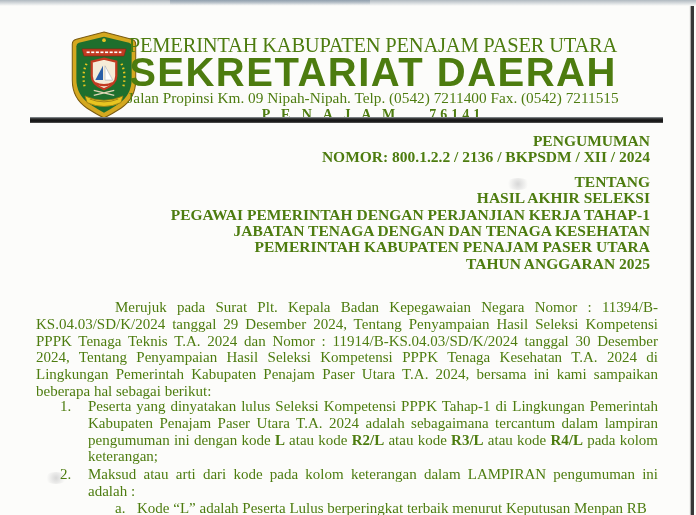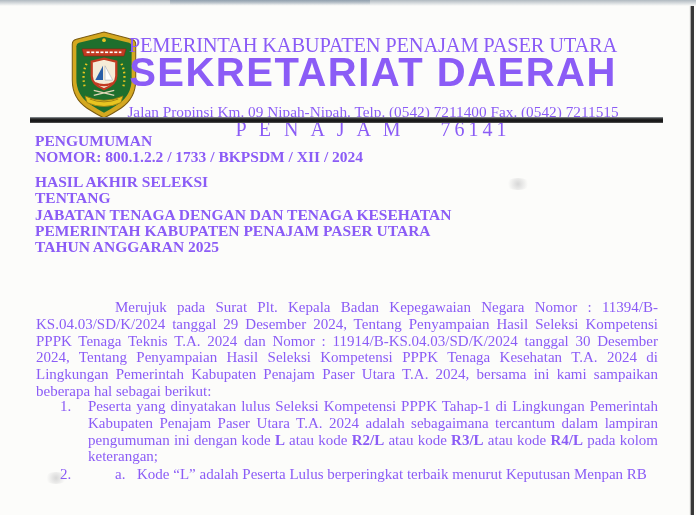--- a/index.html
+++ b/index.html
@@ -1,19 +1,19 @@
 <!DOCTYPE html>
 <html><head>
 <meta charset="utf-8">
 <style>
   html,body{margin:0;padding:0;background:#e8e8e8;}
   .scan-page{
     position:relative;width:696px;height:515px;margin:0 auto;
     background:#fcfcfa;overflow:hidden;
-    font-family:"Liberation Serif", serif;color:#8b5cf6;
+    font-family:"Liberation Serif", serif;color:#4d7c0f;
   }
   .top-edge{
     position:absolute;top:0;left:0;width:100%;height:6px;
     background:linear-gradient(to bottom, rgba(150,162,172,.75), rgba(150,162,172,0));
   }
   .top-edge-patch{
     position:absolute;top:0;left:170px;width:200px;height:5px;
     background:linear-gradient(to bottom, rgba(120,140,160,.55), rgba(120,140,160,0));
   }
   .right-edge{
@@ -28,28 +28,28 @@
   .smudge-b{left:44px;top:472px;width:24px;height:12px;}
 
   
   .seal{position:absolute;left:67px;top:31px;width:74px;height:88px;}
   .head-text{position:absolute;left:85px;top:33px;width:576px;text-align:center;}
   .gov-line{font-size:20.5px;line-height:24px;letter-spacing:-0.2px;white-space:nowrap;}
   .agency-line{
     font-family:"Liberation Sans", sans-serif;font-weight:bold;
     font-size:40px;line-height:31px;letter-spacing:1.5px;white-space:nowrap;
   }
-  .address-line{font-size:15.3px;line-height:18px;margin-top:15px;white-space:nowrap;}
-  .city-line{font-size:20px;font-weight:normal;letter-spacing:4px;line-height:16px;white-space:pre;}
+  .address-line{font-size:15.3px;line-height:18px;margin-top:1px;white-space:nowrap;}
+  .city-line{font-size:14px;font-weight:bold;letter-spacing:4px;line-height:16px;white-space:pre;}
   .rule{position:absolute;left:30px;top:117px;width:633px;height:6px;
     background:linear-gradient(to bottom,#98a0a4 0%,#2a2a2a 30%,#101010 70%,#5a5a5a 100%);}
 
   
   .title-block{
-    position:absolute;left:35px;top:133px;width:615px;text-align:left;
+    position:absolute;left:35px;top:133px;width:615px;text-align:right;
     font-weight:bold;font-size:15.5px;line-height:16.4px;
   }
   .title-gap{height:8px;}
 
   
   .opening-par{
     position:absolute;left:36px;top:299px;width:622px;
     font-size:15px;line-height:16.8px;text-align:justify;text-indent:79px;
   }
   .items{
@@ -107,39 +107,41 @@
       <div class="agency-line">SEKRETARIAT DAERAH</div>
       <div class="address-line">Jalan Propinsi Km. 09 Nipah-Nipah. Telp. (0542) 7211400 Fax. (0542) 7211515</div>
       <div class="city-line">P E N A J A M    76141</div>
     </div>
   </div>
 
   <div class="rule"></div>
 
   <div class="title-block">
     <div>PENGUMUMAN</div>
-    <div>NOMOR: 800.1.2.2 / 1733 / BKPSDM / XII / 2024</div>
+    <div>NOMOR: 800.1.2.2 / 2136 / BKPSDM / XII / 2024</div>
     <div class="title-gap"></div>
+    <div>TENTANG</div>
     <div>HASIL AKHIR SELEKSI</div>
-    <div>TENTANG</div>
+    <div>PEGAWAI PEMERINTAH DENGAN PERJANJIAN KERJA TAHAP-1</div>
     <div>JABATAN TENAGA DENGAN DAN TENAGA KESEHATAN</div>
     <div>PEMERINTAH KABUPATEN PENAJAM PASER UTARA</div>
     <div>TAHUN ANGGARAN 2025</div>
   </div>
 
   <div class="opening-par">Merujuk pada Surat Plt. Kepala Badan Kepegawaian Negara Nomor : 11394/B-KS.04.03/SD/K/2024 tanggal 29 Desember 2024, Tentang Penyampaian Hasil Seleksi Kompetensi PPPK Tenaga Teknis T.A. 2024 dan Nomor : 11914/B-KS.04.03/SD/K/2024 tanggal 30 Desember 2024, Tentang Penyampaian Hasil Seleksi Kompetensi PPPK Tenaga Kesehatan T.A. 2024 di Lingkungan Pemerintah Kabupaten Penajam Paser Utara T.A. 2024, bersama ini kami sampaikan beberapa hal sebagai berikut:</div>
 
   <div class="items">
     <div class="item">
       <div class="item-number">1.</div>
       <div class="item-text"><span>Peserta yang dinyatakan lulus Seleksi Kompetensi PPPK Tahap-1 di Lingkungan Pemerintah Kabupaten Penajam Paser Utara T.A. 2024 adalah sebagaimana tercantum dalam lampiran pengumuman ini dengan kode </span><b>L</b><span> atau kode </span><b>R2/L</b><span> atau kode </span><b>R3/L</b><span> atau kode </span><b>R4/L</b><span> pada kolom keterangan;</span></div>
     </div>
     <div class="item">
       <div class="item-number">2.</div>
       <div class="item-text">
+        <div><span>Maksud atau arti dari kode pada kolom keterangan dalam LAMPIRAN pengumuman ini adalah :</span></div>
         <div class="sub-item">
           <div class="sub-label">a.</div>
           <div class="sub-text">Kode “L” adalah Peserta Lulus berperingkat terbaik menurut Keputusan Menpan RB</div>
         </div>
       </div>
     </div>
   </div>
 
 </div>
 

